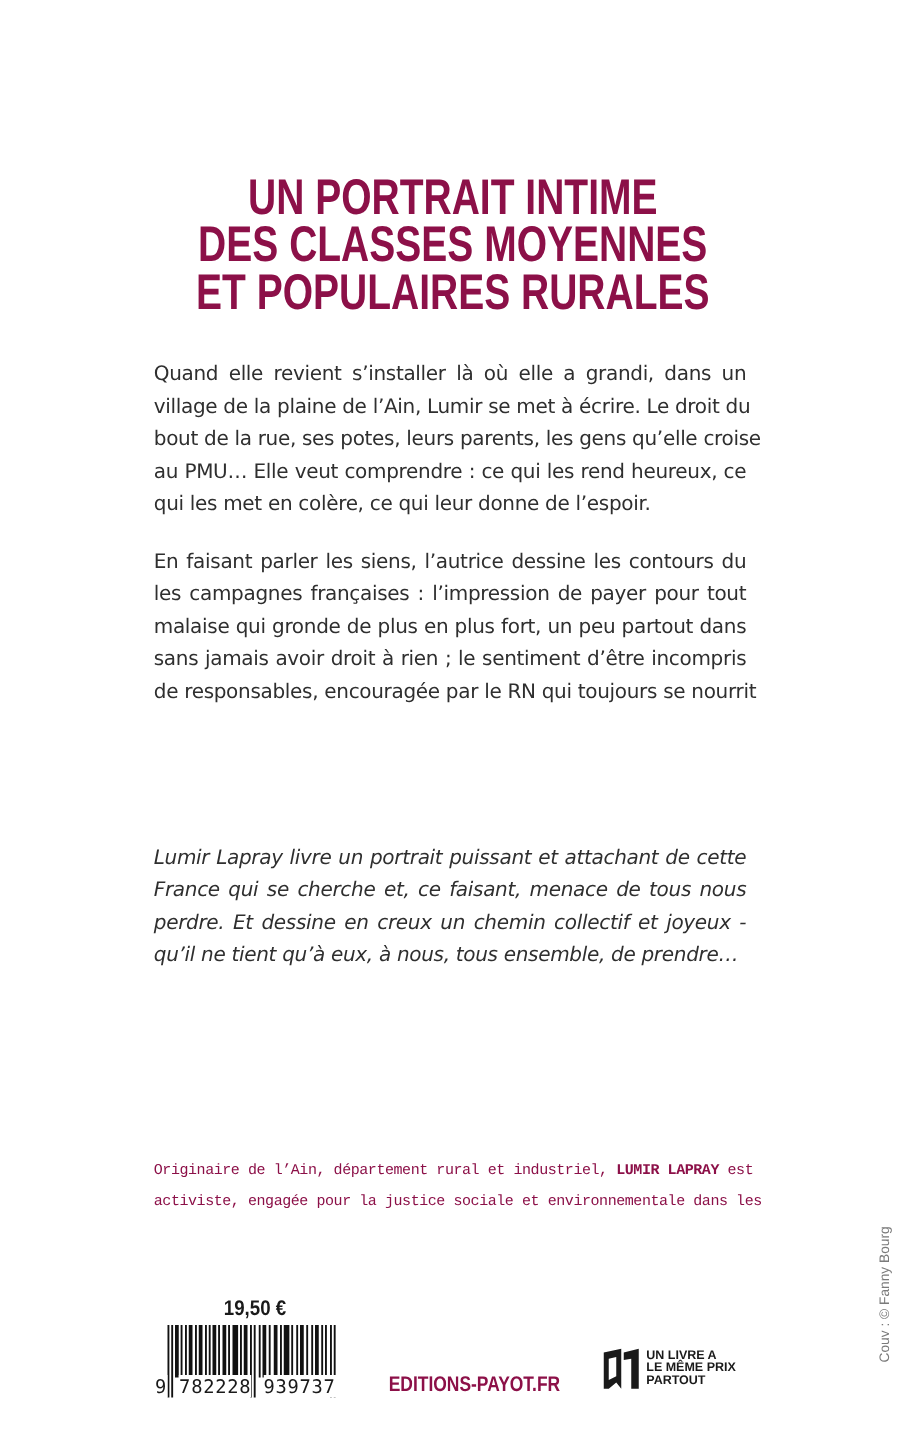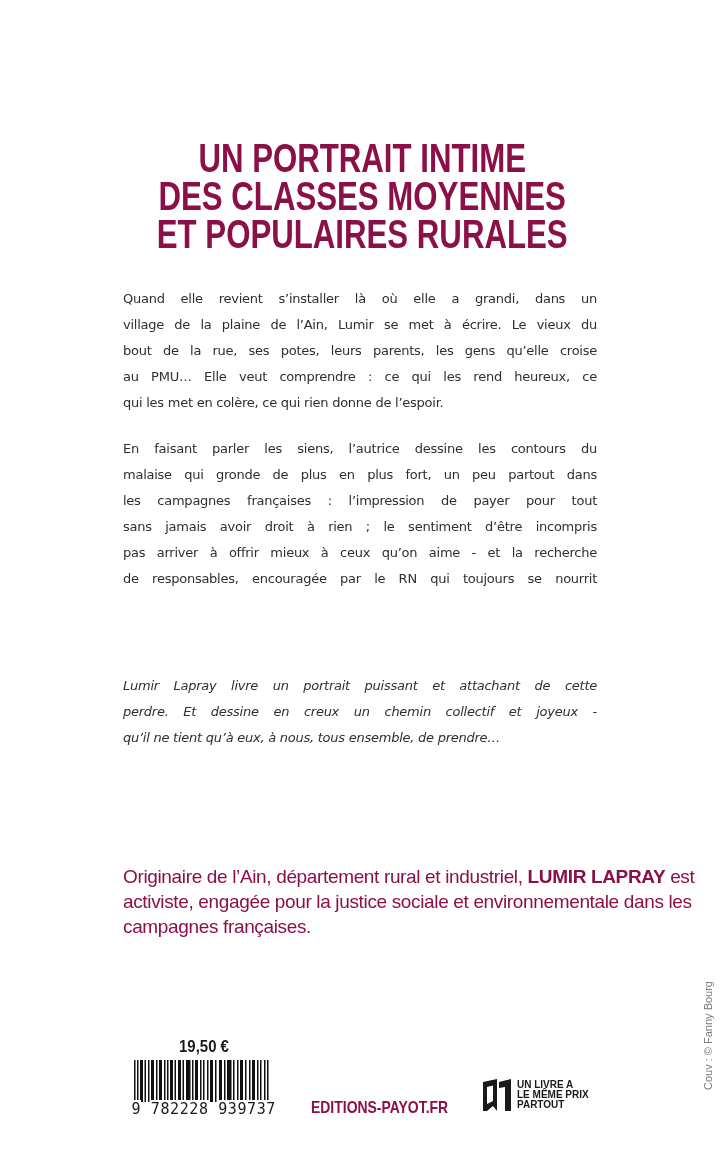--- a/index.html
+++ b/index.html
@@ -29,21 +29,21 @@
       transform-origin: 370px 0;
     }
     .heading div { white-space: nowrap; }
 
     .body-text {
       position: absolute;
       left: 123px;
       width: 474px;
       color: #2f2f2f;
       font-family: "DejaVu Sans", sans-serif;
-      font-size: 13px;
+      font-size: 16px;
       line-height: 26px;
       text-align: justify;
       text-align-last: left;
     }
     .body-text .ln {
       display: block;
       white-space: nowrap;
       text-align: justify;
       text-align-last: justify;
       letter-spacing: -0.25px;
@@ -51,25 +51,25 @@
     .body-text .ln.last {
       text-align-last: left;
     }
     #p1 { top: 286px; }
     #p2 { top: 436px; }
     #p3 { top: 673px; font-style: italic; }
 
     .bio {
       position: absolute;
       left: 123px;
-      top: 864px;
+      top: 924px;
       width: 474px;
       color: #8c1048;
-      font-family: Liberation Sans, sans-serif;
-      font-size: 19px;
+      font-family: Liberation Mono, monospace;
+      font-size: 12px;
       line-height: 25px;
     }
     .bio .ln {
       display: block;
       white-space: nowrap;
       text-align: justify;
       text-align-last: justify;
       letter-spacing: -0.35px;
     }
     .bio .ln.last { text-align-last: left; }
@@ -98,21 +98,20 @@
     .isbn-digits {
       position: absolute;
       left: 124px;
       top: 1100px;
       width: 152px;
       font-family: "DejaVu Sans Mono", monospace;
       font-size: 15px;
       color: #1a1a1a;
       letter-spacing: 0.6px;
       white-space: nowrap;
-      text-align: right;
     }
     .isbn-digits span { background: #fff; }
 
     .site {
       position: absolute;
       left: 311px;
       top: 1098px;
       font-family: "Liberation Sans", sans-serif;
       font-weight: bold;
       font-size: 17px;
@@ -155,45 +154,44 @@
 <body>
 
 <div class="heading">
   <div>UN PORTRAIT INTIME</div>
   <div>DES CLASSES MOYENNES</div>
   <div>ET POPULAIRES RURALES</div>
 </div>
 
 <div class="body-text" id="p1">
   <span class="ln">Quand elle revient s’installer là où elle a grandi, dans un</span>
-  <span class="ln">village de la plaine de l’Ain, Lumir se met à écrire. Le vieux du</span>
+  <span class="ln">village de la plaine de l’Ain, Lumir se met à écrire. Le droit du</span>
   <span class="ln">bout de la rue, ses potes, leurs parents, les gens qu’elle croise</span>
   <span class="ln">au PMU… Elle veut comprendre : ce qui les rend heureux, ce</span>
-  <span class="ln last">qui les met en colère, ce qui rien donne de l’espoir.</span>
+  <span class="ln last">qui les met en colère, ce qui leur donne de l’espoir.</span>
 </div>
 
 <div class="body-text" id="p2">
   <span class="ln">En faisant parler les siens, l’autrice dessine les contours du</span>
+  <span class="ln">les campagnes françaises : l’impression de payer pour tout</span>
   <span class="ln">malaise qui gronde de plus en plus fort, un peu partout dans</span>
-  <span class="ln">les campagnes françaises : l’impression de payer pour tout</span>
   <span class="ln">sans jamais avoir droit à rien ; le sentiment d’être incompris</span>
-  <span class="ln">pas arriver à offrir mieux à ceux qu’on aime - et la recherche</span>
   <span class="ln">de responsables, encouragée par le RN qui toujours se nourrit</span>
 </div>
 
 <div class="body-text" id="p3">
   <span class="ln">Lumir Lapray livre un portrait puissant et attachant de cette</span>
+  <span class="ln">France qui se cherche et, ce faisant, menace de tous nous</span>
   <span class="ln">perdre. Et dessine en creux un chemin collectif et joyeux -</span>
   <span class="ln last">qu’il ne tient qu’à eux, à nous, tous ensemble, de prendre…</span>
 </div>
 
 <div class="bio">
   <span class="ln"><span>Originaire de l’Ain, département rural et industriel, </span><strong>LUMIR LAPRAY</strong><span> est</span></span>
   <span class="ln">activiste, engagée pour la justice sociale et environnementale dans les</span>
-  <span class="ln last">campagnes françaises.</span>
 </div>
 
 <div class="price">19,50 €</div>
 
 <div class="barcode">
   <svg width="152" height="60" viewBox="0 0 152 60">
     <g fill="#111">
       <rect x="8" y="0" width="1.5" height="58"></rect>
       <rect x="11" y="0" width="1.5" height="58"></rect>
       <rect x="14" y="0" width="3" height="42"></rect>

